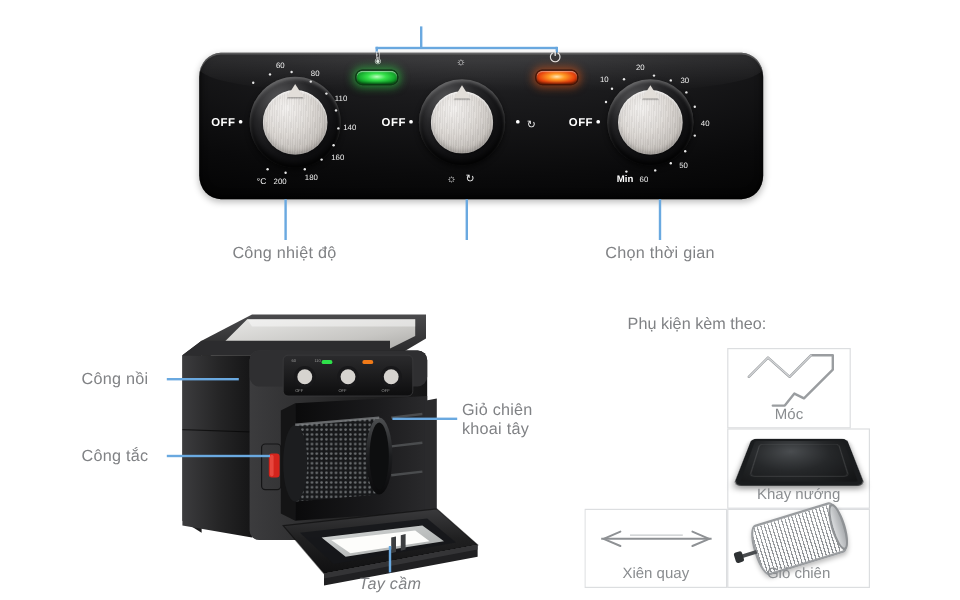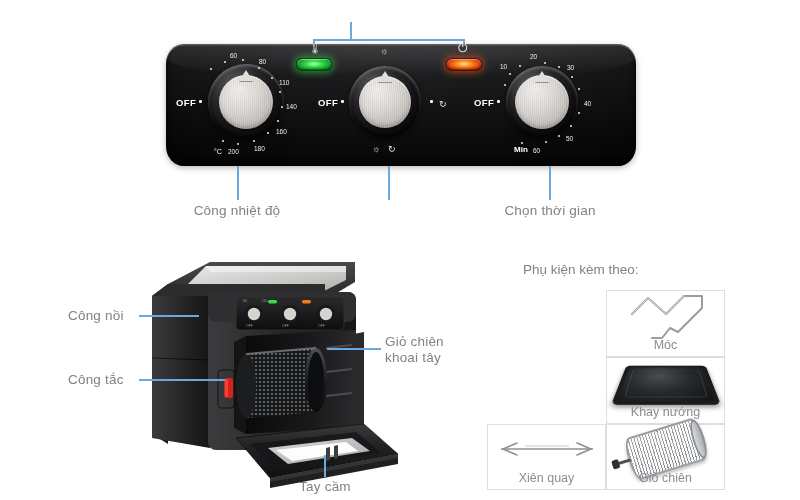--- a/index.html
+++ b/index.html
@@ -348,28 +348,28 @@
   <div class="lbl" style="left:68px;top:372px;">Công tắc</div>
   <div class="lead h" style="left:139px;top:379px;width:86px;"></div>
 
   <div class="lead h" style="left:327px;top:348px;width:54px;"></div>
   <div class="lbl" style="left:385px;top:334px;">
     <div>Giỏ chiên</div>
     <div>khoai tây</div>
   </div>
 
   <div class="lead v" style="left:324px;top:455px;height:22px;"></div>
-  <div class="lbl ctr" style="left:279px;top:479px;width:92px;">Tay cầm</div>
+  <div class="lbl ctr" style="left:279px;top:479px;width:92px;font-style:italic;">Tay cầm</div>
 
   <div id="acc-wrap">
     <div id="acc-title">Phụ kiện kèm theo:</div>
 
     <div class="grid">
 
-      <div class="cell" style="left:119px;top:0;width:119px;height:67px;">
+      <div class="cell" style="left:119px;top:0;width:103px;height:67px;">
         <div class="art">
           <svg class="hook" viewBox="0 0 96 62">
             <path d="M14 30 L30 14 L48 30 L66 12 L84 12 L84 24 L60 48 L52 44 L44 54 L34 54" fill="none" stroke="#9a9da0" stroke-width="2" stroke-linecap="round" stroke-linejoin="round"></path>
             <path d="M14 30 L30 14 L48 30 L66 12" fill="none" stroke="#d6d8da" stroke-width="1" stroke-linecap="round"></path>
           </svg>
         </div>
         <div class="cname">Móc</div>
       </div>
 
 

